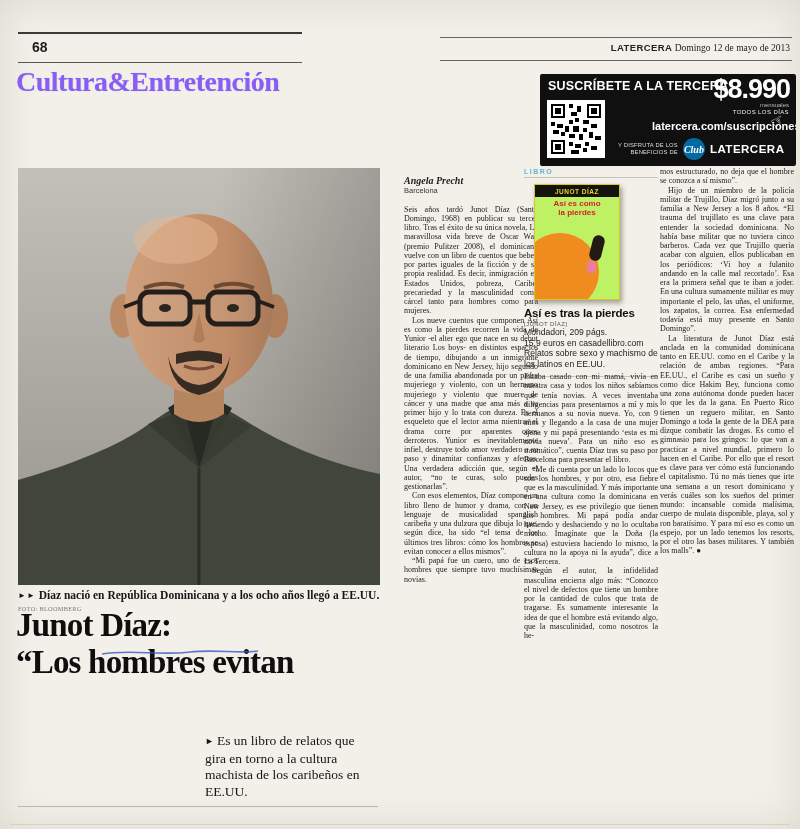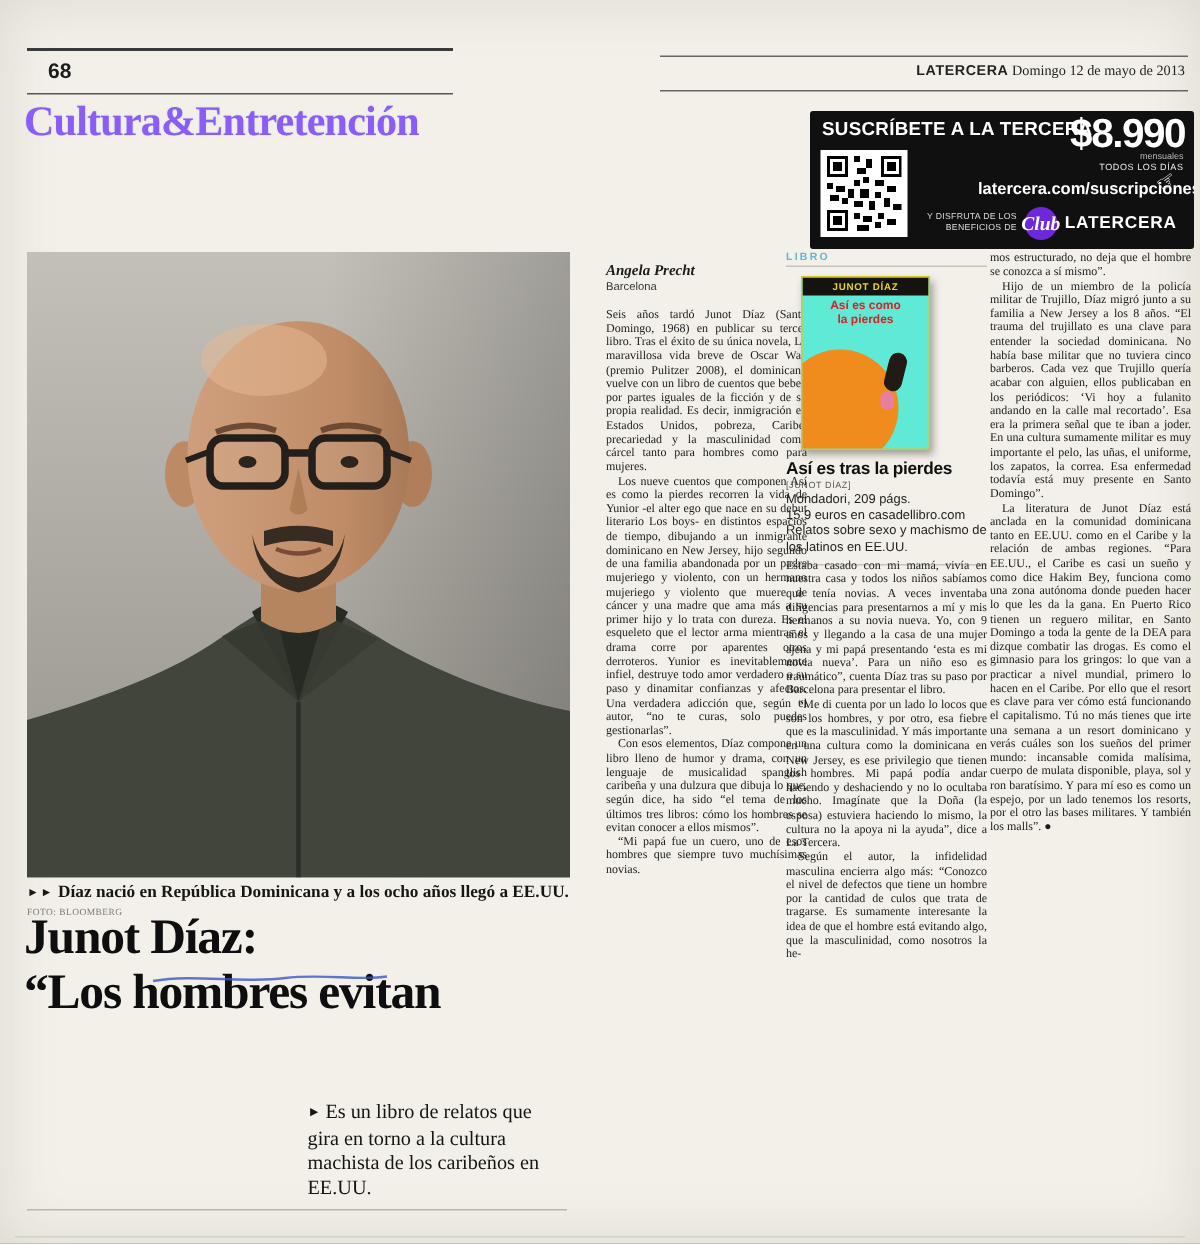--- a/index.html
+++ b/index.html
@@ -28,23 +28,23 @@
   #ad-headline{position:absolute;left:8px;top:5px;font-size:12.5px;font-weight:bold;letter-spacing:.2px;}
   #ad-price{position:absolute;right:6px;top:0px;font-size:27px;font-weight:bold;letter-spacing:-1px;}
   #ad-price-sub{position:absolute;right:7px;top:28px;text-align:right;line-height:7px;}
   #ad-price-sub .s1{font-size:6px;color:#b9b9b9;display:block;}
   #ad-price-sub .s2{font-size:6px;color:#eee;display:block;letter-spacing:.4px;}
   #ad-qr{position:absolute;left:7px;top:26px;width:58px;height:58px;background:#fff;padding:4px;}
   #ad-url{position:absolute;left:76px;top:46px;font-size:11px;font-weight:bold;color:#fff;margin-left:36px;}
   #ad-pointer{position:absolute;right:12px;top:38px;font-size:15px;color:#fff;transform:rotate(-35deg);}
   #ad-benefits{position:absolute;left:78px;bottom:6px;display:flex;align-items:center;gap:5px;}
   #ad-benefits .txt{font-size:5.8px;line-height:7px;text-align:right;color:#ddd;letter-spacing:.2px;}
-  #club-badge{width:22px;height:22px;border-radius:50%;background:#6d28d9;color:#fff;
+  #club-badge{width:22px;height:22px;border-radius:50%;background:#0369a1;color:#fff;
     display:flex;align-items:center;justify-content:center;font-style:italic;font-weight:bold;
-    font-size:13px;font-family:"Liberation Serif",serif;}
+    font-size:10px;font-family:"Liberation Serif",serif;}
   #ad-brand{font-size:11.5px;font-weight:bold;letter-spacing:.5px;}
 
   
   #ghost{position:absolute;left:20px;top:178px;width:86px;color:#cdbd8f;opacity:.55;
     font-weight:bold;font-size:12px;line-height:20px;text-align:right;filter:blur(1px);}
 
   
   #photo{position:absolute;left:18px;top:168px;width:362px;height:417px;background:#b2afa8;}
   #photo svg{display:block;}
   #caption{position:absolute;left:18px;top:589px;width:372px;font-size:11.5px;color:#161616;}
@@ -74,21 +74,21 @@
   #col2{left:524px;top:372px;}
   #col3{left:660px;top:167px;}
   #byline{margin-bottom:9px;}
   #byline .author{font-weight:bold;font-style:italic;font-size:10px;display:block;}
   #byline .location{font-family:"Liberation Sans",sans-serif;font-size:7.5px;color:#333;display:block;margin-top:1px;}
 
   
   #book-box{position:absolute;left:524px;top:168px;width:134px;font-family:"Liberation Sans",sans-serif;}
   #book-label{font-size:7px;font-weight:bold;letter-spacing:1.5px;color:#62b6cf;}
   #book-label-rule{height:1px;background:#c7c4bc;margin:2px 0 6px;}
-  #book-cover{position:relative;width:86px;height:116px;margin-left:10px;background:#5eead4;
+  #book-cover{position:relative;width:86px;height:116px;margin-left:10px;background:#bef264;
     box-shadow:2px 3px 5px rgba(60,55,40,.45);overflow:hidden;border:1px solid #d8c52a;}
   #cover-band{background:#151310;color:#e9d42c;font-size:6.5px;font-weight:bold;text-align:center;
     padding:3px 0 2px;letter-spacing:.5px;}
   #cover-title{color:#d4232a;font-weight:bold;font-size:8px;line-height:9px;text-align:center;margin-top:2px;}
   #cover-circle{position:absolute;left:-14px;bottom:-12px;width:78px;height:78px;border-radius:50%;
     background:#ef8c1d;}
   #cover-hair{position:absolute;left:56px;bottom:38px;width:12px;height:26px;border-radius:6px;
     background:#221a14;transform:rotate(14deg);}
   #cover-ear{position:absolute;left:52px;bottom:26px;width:9px;height:12px;border-radius:4px;
     background:#e87fa3;}

